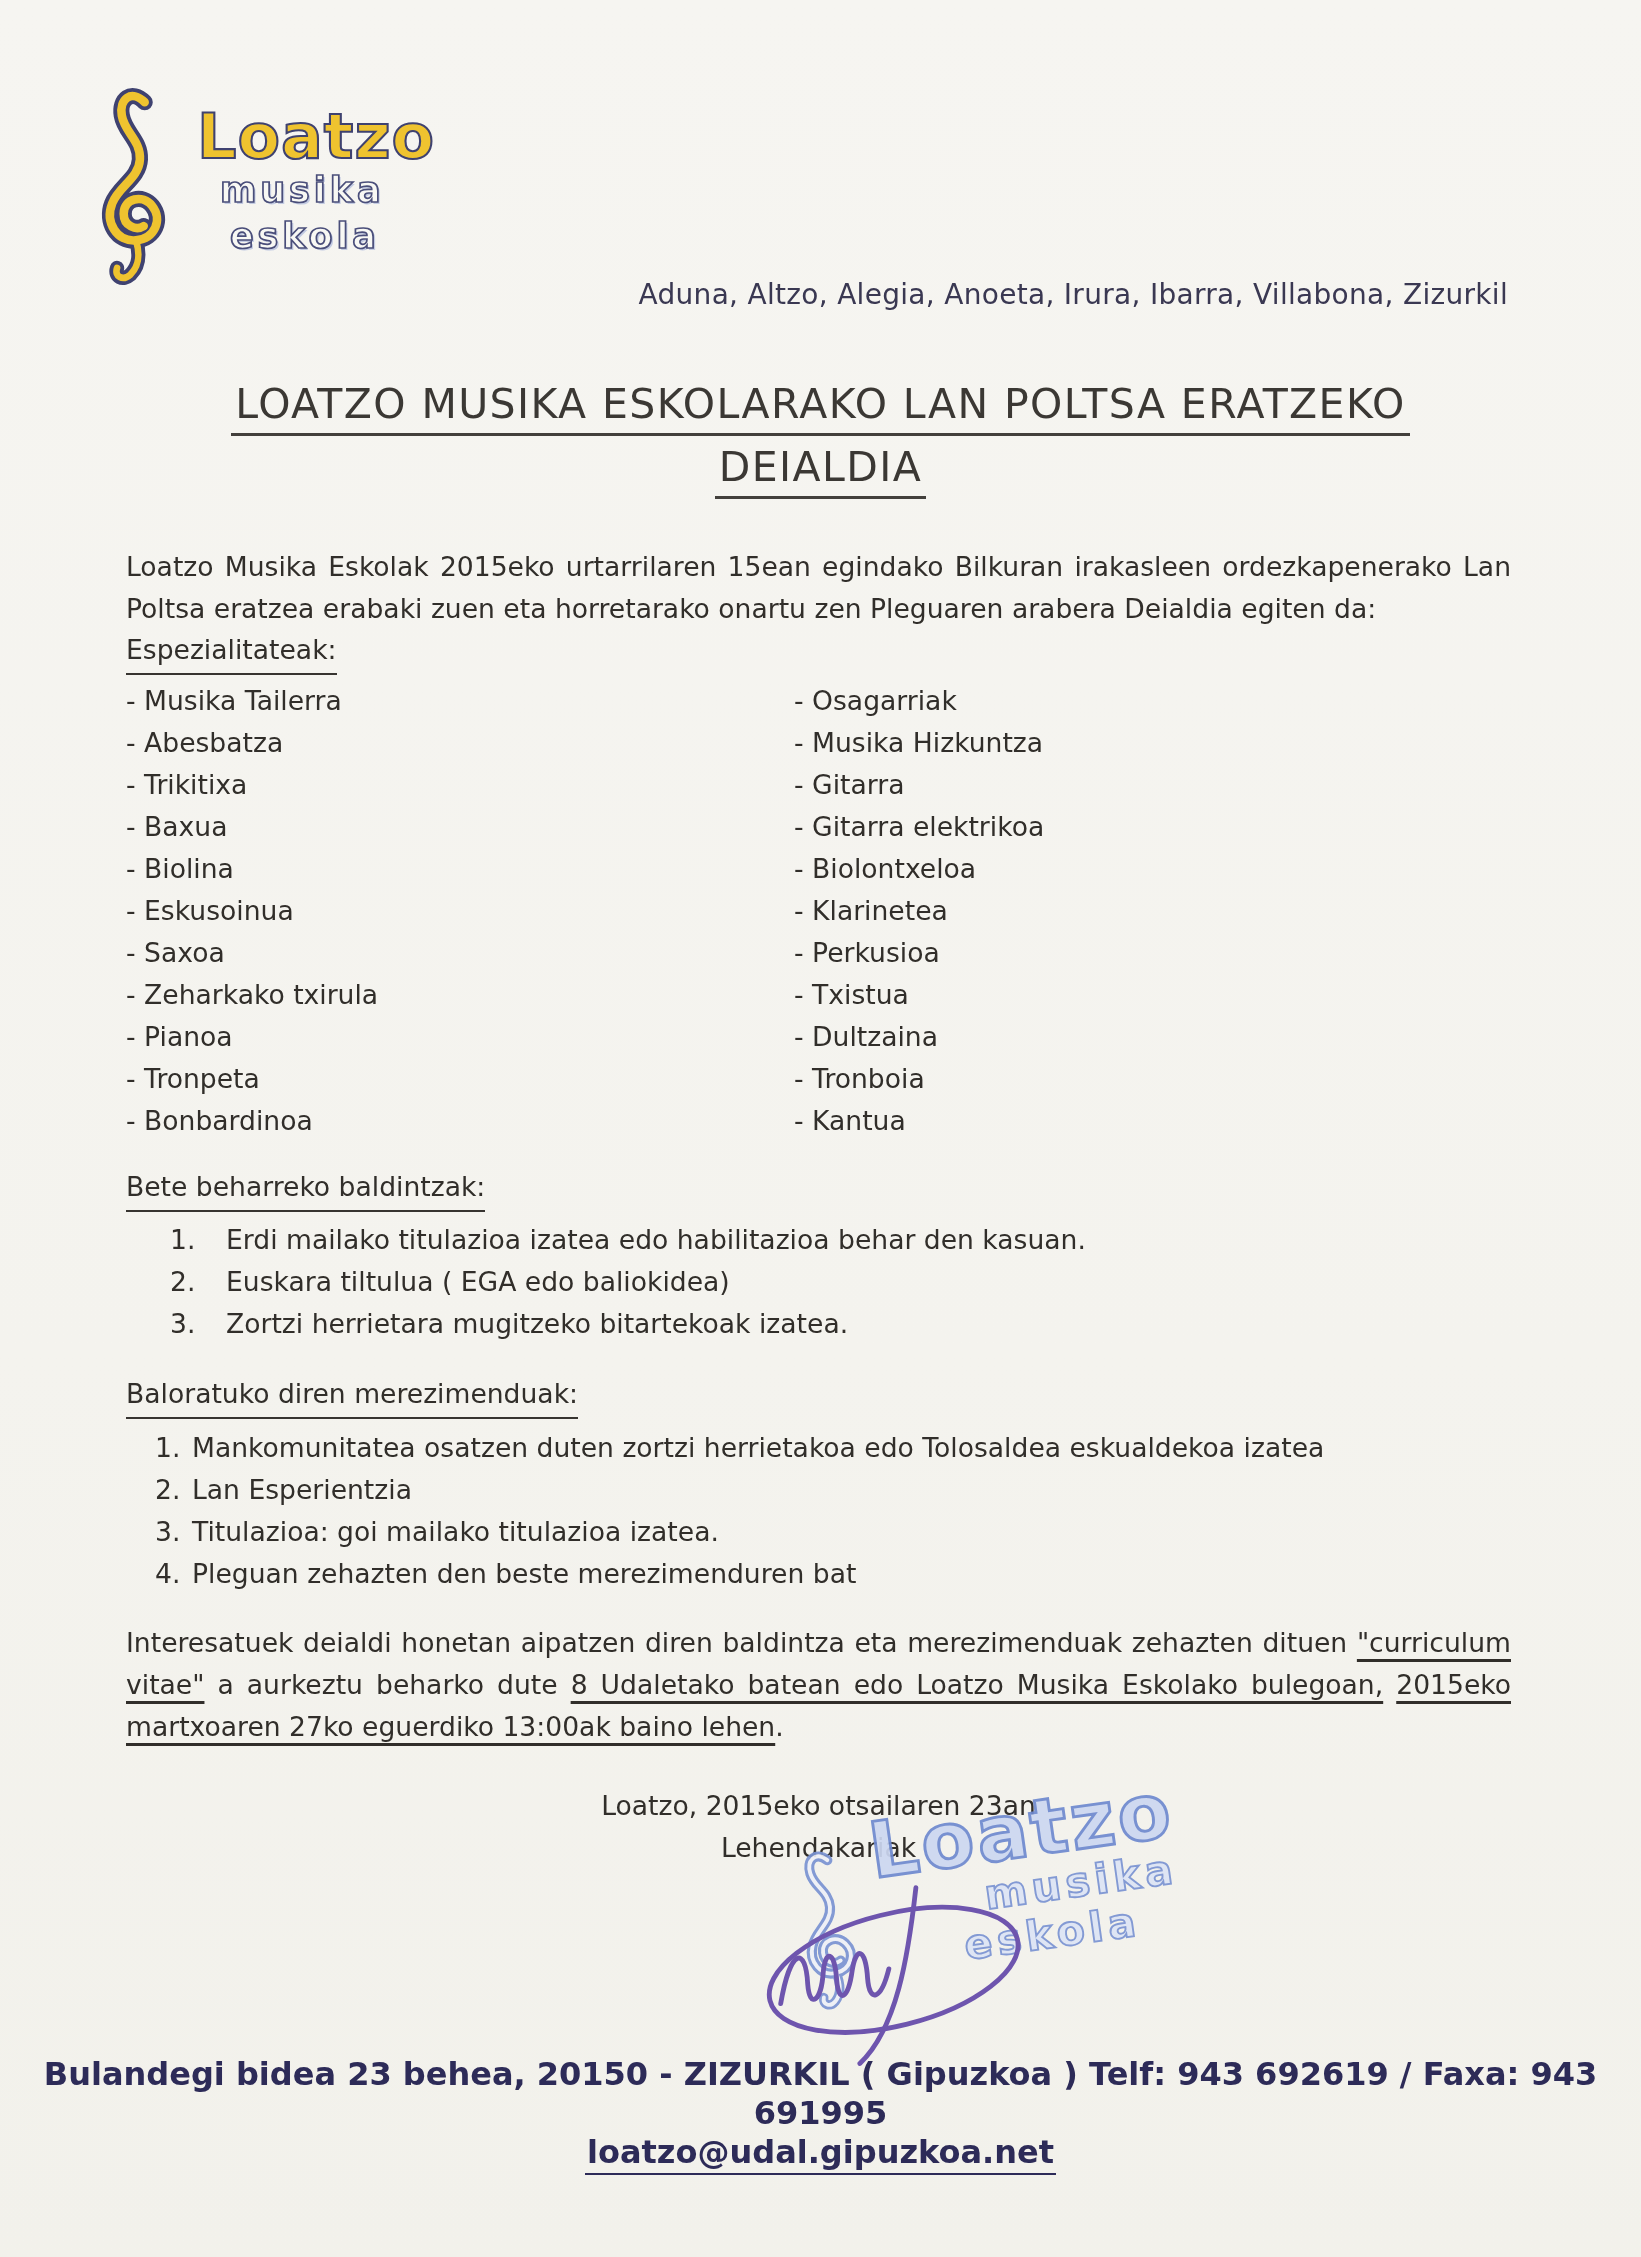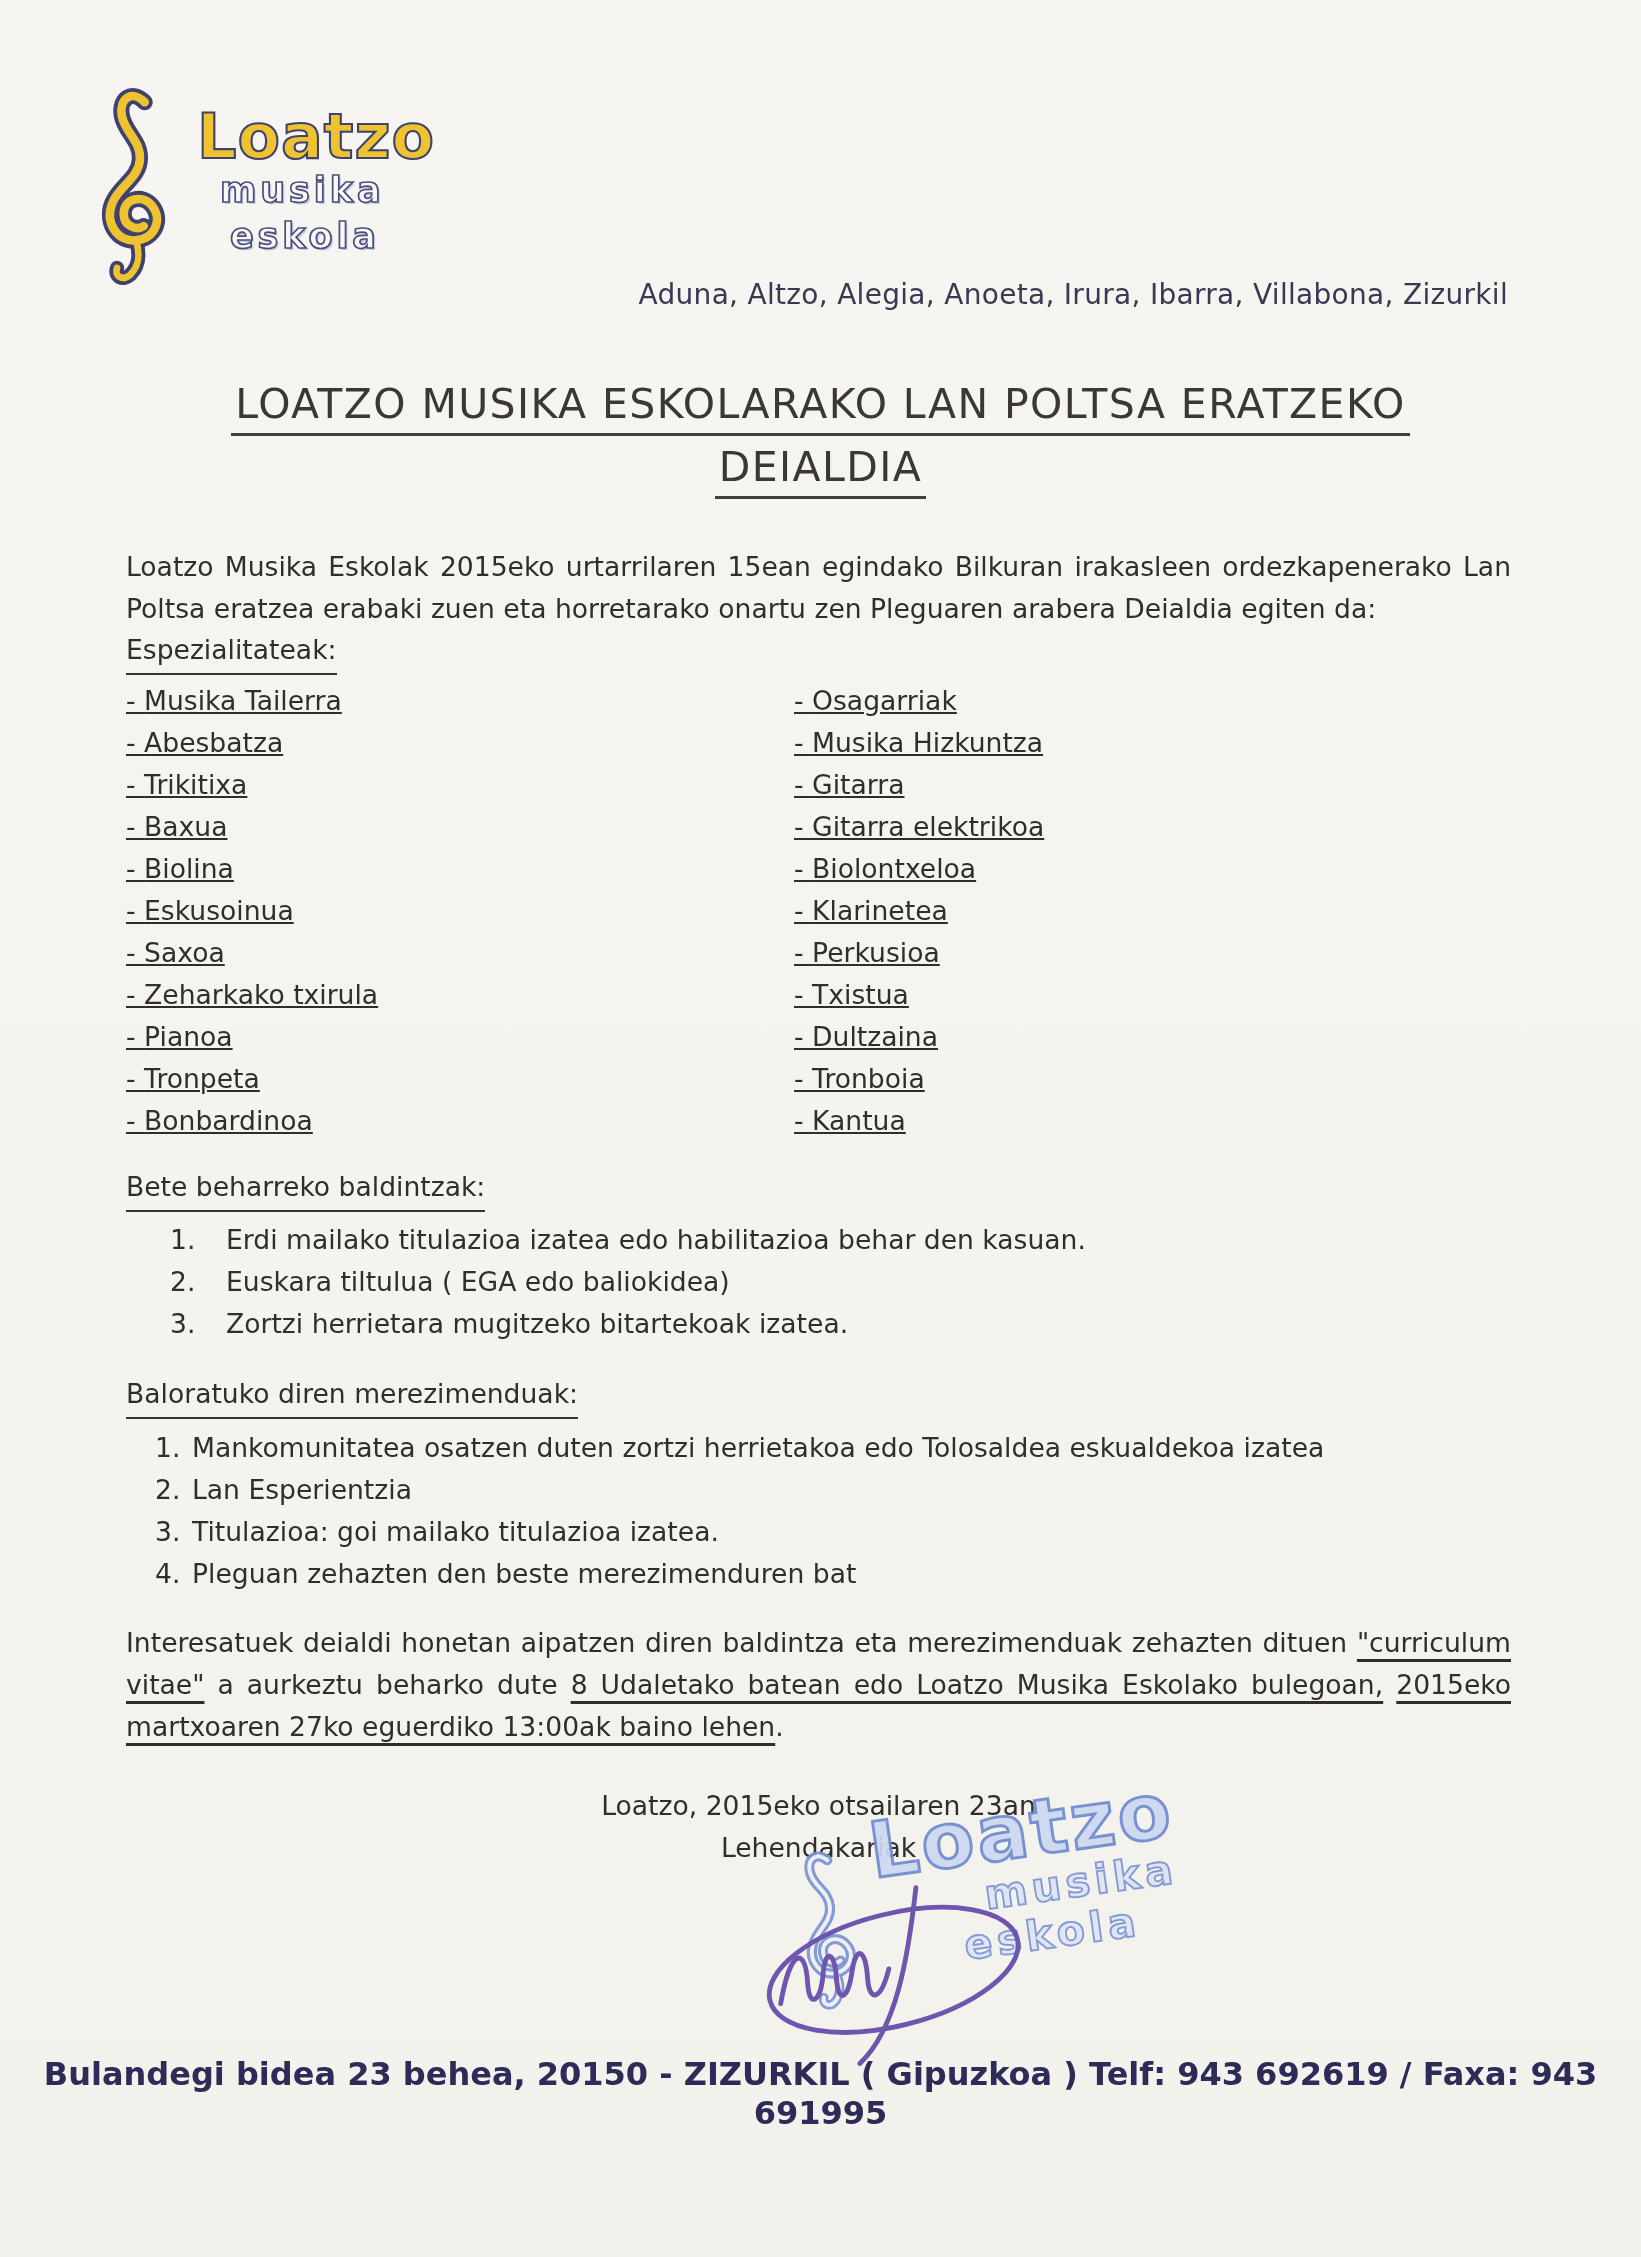--- a/index.html
+++ b/index.html
@@ -29,21 +29,21 @@
   .title-block { position:absolute; top:384px; left:0; width:100%; text-align:center;
     font-size:41px; letter-spacing:1.4px; color:#3b3834; line-height:1; }
   .title-line { display:inline-block; border-bottom:3.4px solid #43403c; padding:0 3.9px 7.7px; margin-bottom:11.6px; }
   
   .content { position:absolute; top:546px; left:126px; width:1385px; font-size:26.6px; }
   .para { margin:0; line-height:42px; text-align:justify; }
   .section-hd { display:inline-block; border-bottom:2.7px solid #373430; padding-bottom:3.9px; line-height:39px; }
   .columns { display:flex; margin-top:4.8px; }
   .col-left { width:668px; }
   .col-right { flex:1; }
-  .item { line-height:42px;text-decoration:underline; }
+  .item { line-height:42px; }
   .item::before { content:"- "; }
   .req-block { margin-top:25px; }
   .merits-block { margin-top:29px; }
   .rows { margin-top:7.7px; }
   .num-row { display:flex; line-height:42px; }
   .req-num { margin-left:44px; width:56px; flex:none; }
   .merit-num { margin-left:29px; width:37px; flex:none; }
   .closing { margin-top:27px; }
   .u { text-decoration:underline; text-decoration-thickness:2.5px; text-underline-offset:6.8px; }
   
@@ -189,16 +189,17 @@
       <svg class="signature-svg" viewBox="0 0 320 240" aria-hidden="true">
         <ellipse cx="155" cy="125" rx="132" ry="58" transform="rotate(-14 155 125)" fill="none" stroke="#6e55ae" stroke-width="5"></ellipse>
         <path d="M38 160 C 48 102 64 100 66 140 C 68 166 80 158 82 128 C 84 104 94 104 96 136 C 98 160 108 156 112 126 C 116 100 126 102 128 134 C 130 160 142 156 150 124" fill="none" stroke="#6e55ae" stroke-width="5" stroke-linecap="round"></path>
         <path d="M178 40 C 170 112 158 186 120 222" fill="none" stroke="#6e55ae" stroke-width="5" stroke-linecap="round"></path>
       </svg>
     </div>
   </div>
 
   <div class="footer">
     <div>Bulandegi bidea 23 behea, 20150 - ZIZURKIL ( Gipuzkoa )  Telf: 943 692619 / Faxa: 943 691995</div>
+    <div><span class="footer-email">loatzo@udal.gipuzkoa.net</span></div>
   </div>
 
 </div>
 
 
 </body></html>

